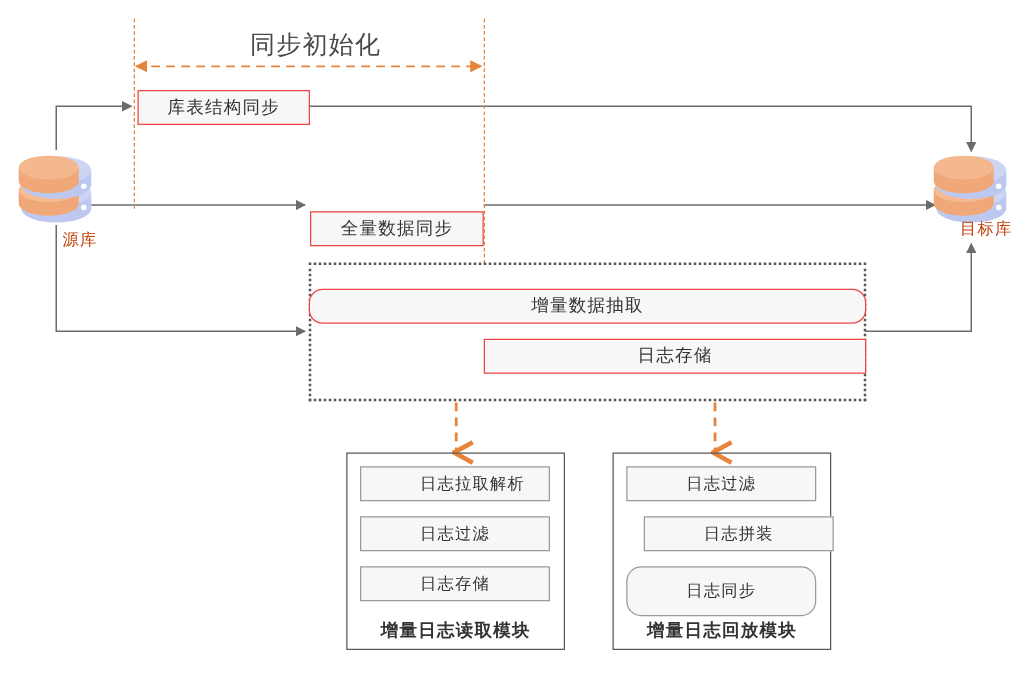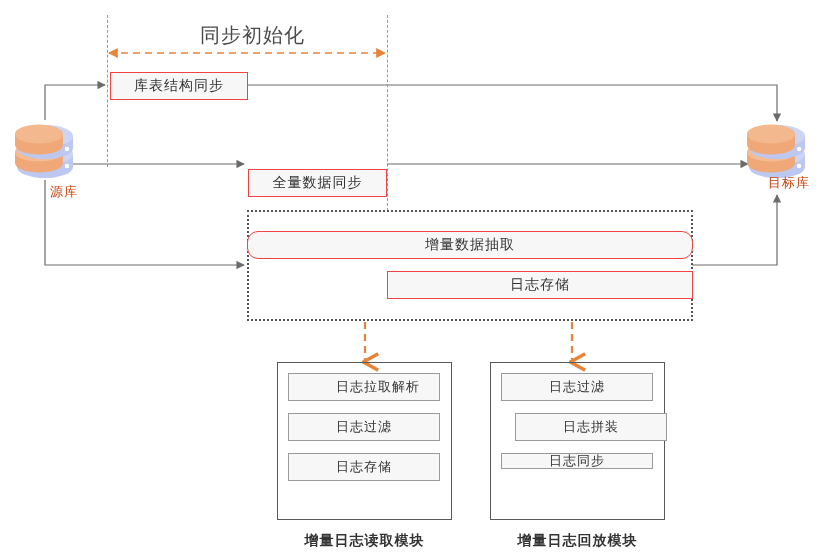--- a/index.html
+++ b/index.html
@@ -50,21 +50,20 @@
     background: transparent;
   }
   .module-caption {
     position: absolute;
     font-size: 14px;
     color: #333333;
     font-weight: bold;
     letter-spacing: 1px;
     text-align: center;
     white-space: nowrap;
-    margin-top: 36px;
   }
   .dotted-region {
     position: absolute;
     border: 2px dotted #555555;
     box-sizing: border-box;
     background: transparent;
   }
   .vdash {
     position: absolute;
     width: 0;
@@ -191,16 +190,16 @@
 
   <div class="module-frame" style="left:277px; top:362px; width:175px; height:158px;"></div>
   <div class="sub-box" style="left:288px; top:373px; width:152px; height:28px;padding-left:28px;">日志拉取解析</div>
   <div class="sub-box" style="left:288px; top:413px; width:152px; height:28px;">日志过滤</div>
   <div class="sub-box" style="left:288px; top:453px; width:152px; height:28px;">日志存储</div>
   <div class="module-caption" style="left:277px; top:496px; width:175px;">增量日志读取模块</div>
 
   <div class="module-frame" style="left:490px; top:362px; width:175px; height:158px;"></div>
   <div class="sub-box" style="left:501px; top:373px; width:152px; height:28px;">日志过滤</div>
   <div class="sub-box" style="left:501px; top:413px; width:152px; height:28px;margin-left:14px;">日志拼装</div>
-  <div class="sub-box" style="left:501px; top:453px; width:152px; height:16px;">日志同步</div>
+  <div class="sub-box" style="left:501px; top:453px; width:152px; height:40px;border-radius:12px;">日志同步</div>
   <div class="module-caption" style="left:490px; top:496px; width:175px;">增量日志回放模块</div>
 
 </div>
 
 </body></html>

